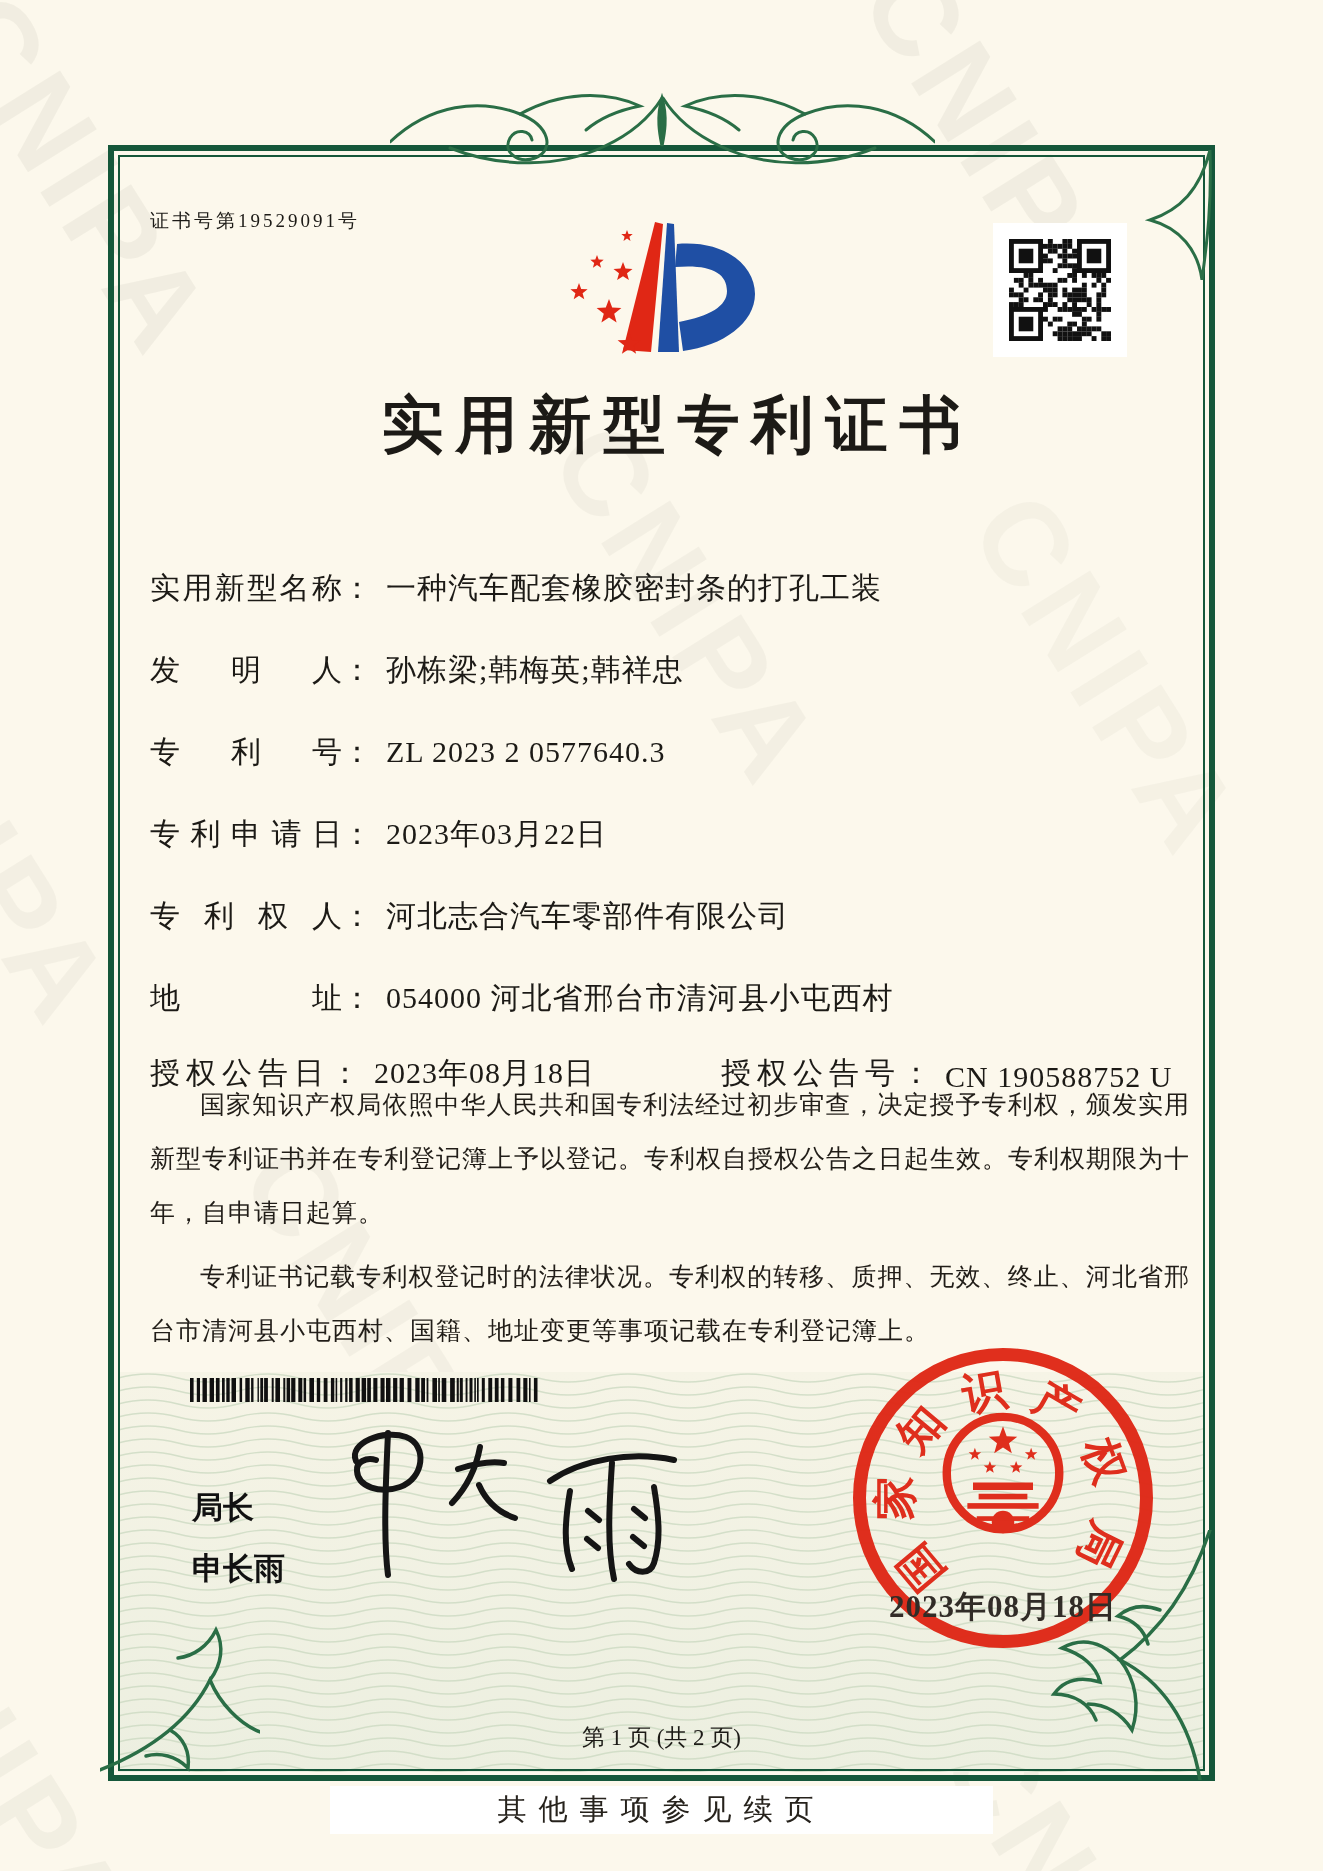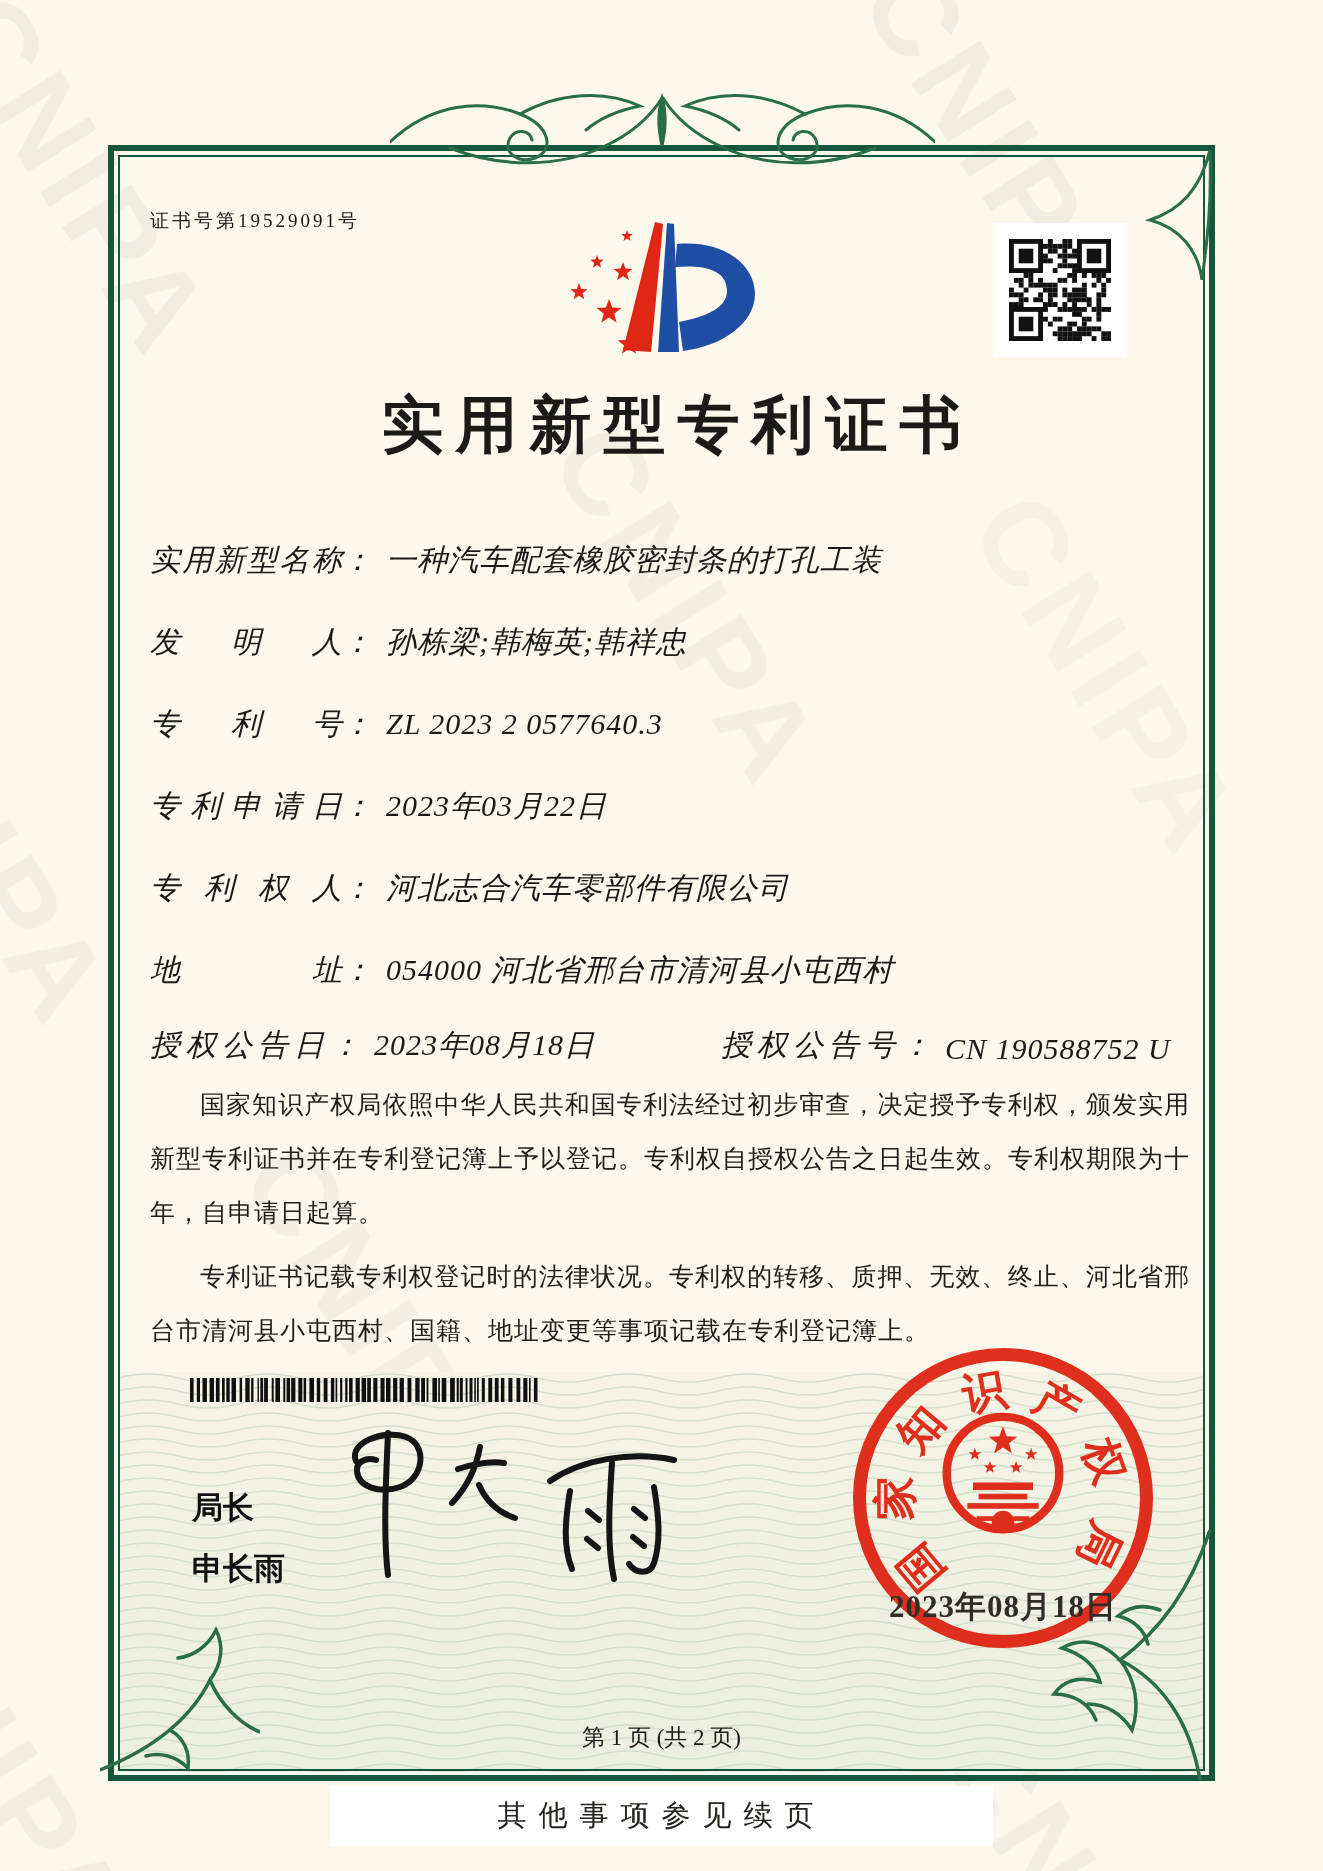--- a/index.html
+++ b/index.html
@@ -24,21 +24,21 @@
 
   .cert-number{position:absolute;left:150px;top:208px;font-size:19px;letter-spacing:3px;}
 
   #logo-box{position:absolute;left:563px;top:220px;width:200px;height:138px;}
   #qr-plate{position:absolute;left:993px;top:223px;width:134px;height:134px;background:#fff;}
   #qr-box{position:absolute;left:16px;top:16px;width:102px;height:102px;}
 
   .cert-title{position:absolute;left:16px;top:383px;width:100%;text-align:center;
               font-size:62px;font-weight:bold;letter-spacing:12px;}
 
-  .fields{position:absolute;left:150px;top:540px;width:1040px;font-style:italic;}
+  .fields{position:absolute;left:150px;top:568px;width:1040px;}
   .f-row{display:flex;align-items:baseline;font-size:30px;margin-bottom:48px;height:34px;}
   .f-label{display:inline-block;width:192px;text-align:justify;text-align-last:justify;}
   .f-colon{margin-right:14px;}
   .f-value{letter-spacing:1px;}
   .grant-row{display:flex;font-size:30px;height:34px;}
   .grant-pair{display:flex;align-items:flex-end;}
   .grant-pair.second{margin-left:126px;}
   .g-label{letter-spacing:6px;}
 
   .paras{position:absolute;left:150px;top:1078px;width:1040px;font-size:25px;
@@ -57,21 +57,21 @@
   .seal{position:absolute;left:853px;top:1348px;width:300px;height:300px;opacity:.96;}
   .seal-ring{position:absolute;inset:0;border:13px solid #df2715;border-radius:50%;box-sizing:border-box;}
   .seal-char{position:absolute;left:50%;top:50%;width:46px;height:46px;margin:-23px 0 0 -23px;
              font-size:44px;font-weight:bold;color:#df2715;text-align:center;line-height:46px;}
   #emblem-box{position:absolute;left:75px;top:52px;width:150px;height:150px;}
   .seal-date{position:absolute;left:0;top:238px;width:100%;text-align:center;
              font-size:31px;color:#2a2420;letter-spacing:1px;font-weight:bold;}
 
   .footer-page{position:absolute;left:0;top:1722px;width:100%;text-align:center;font-size:23px;}
 
-  .cont-strip{position:absolute;left:330px;top:1786px;width:663px;height:60px;background:#ffffff;
+  .cont-strip{position:absolute;left:330px;top:1786px;width:663px;height:48px;background:#ffffff;
               display:flex;align-items:center;justify-content:center;}
   .cont-note{font-size:29px;letter-spacing:12px;color:#26221c;}
 </style>
 </head>
 <body>
 
 <div id="page">
 
   <span class="wm" style="left:30px;top:-30px">CNIPA</span>
   <span class="wm" style="left:950px;top:-60px">CNIPA</span>

